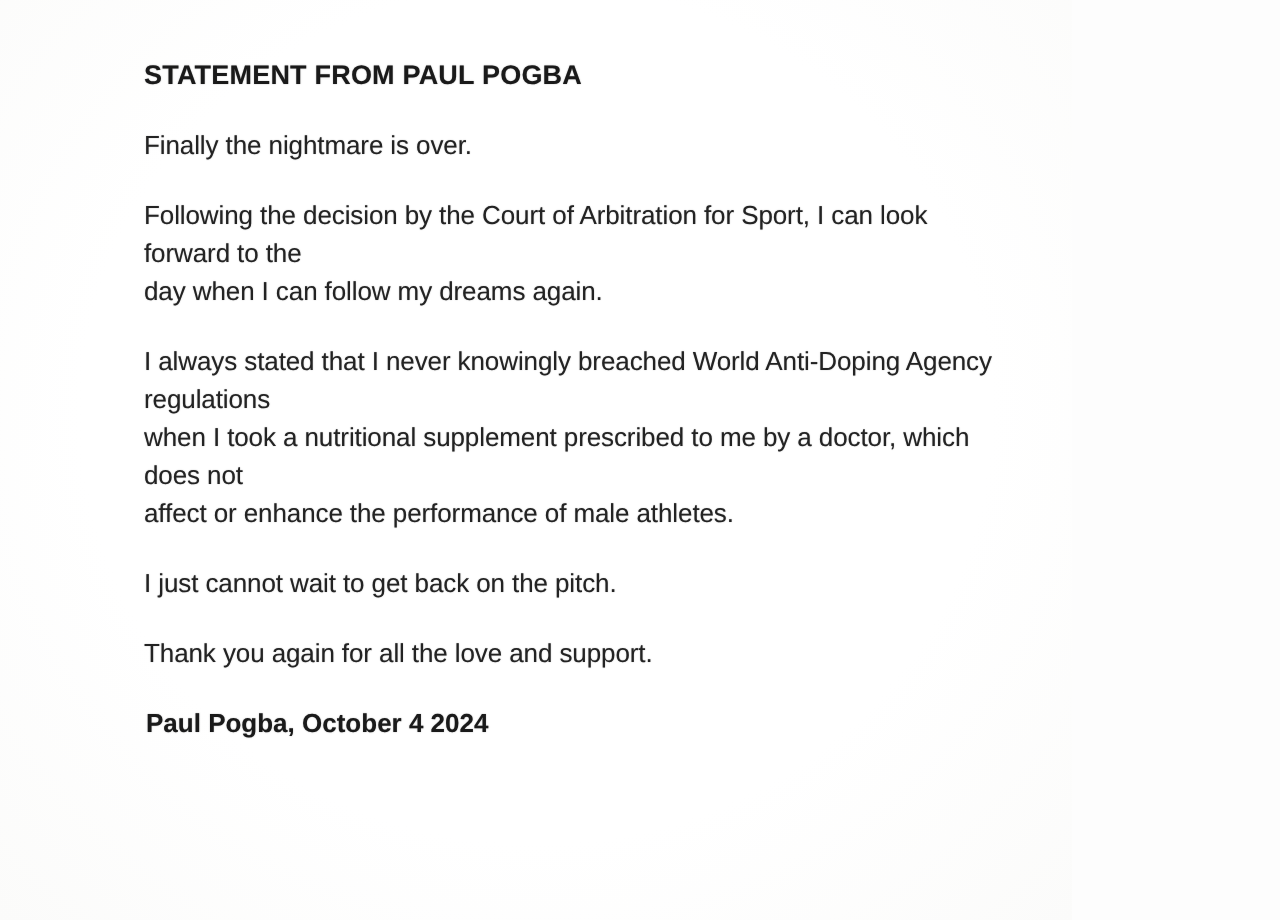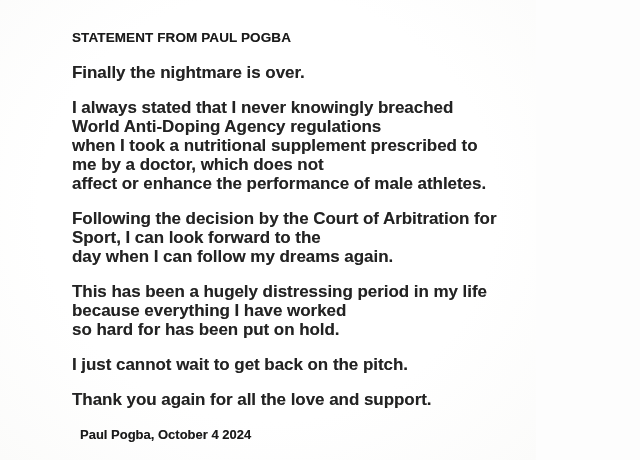--- a/index.html
+++ b/index.html
@@ -24,56 +24,54 @@
     margin: 0 0 16px 0;
     font-size: 13.5px;
     font-weight: 700;
     letter-spacing: 0.1px;
     line-height: 19px;
     color: #1a1a1a;
     text-shadow: 0 0 0.6px rgba(40,40,40,0.5);
   }
   .para {
     margin: 0 0 16px 0;
-    font-size: 17px;
-    font-weight: 700;
+    font-size: 13px;
+    font-weight: 400;
     letter-spacing: -0.05px;
     line-height: 19px;
     color: #232323;
     white-space: pre-line;
     text-shadow: 0 0 0.6px rgba(60,60,60,0.45);
   }
   .signature {
-    margin: 8px;
+    margin: 1px;
     font-size: 13px;
     font-weight: 700;
     letter-spacing: 0;
     line-height: 19px;
     color: #1a1a1a;
     white-space: pre-line;
     text-shadow: 0 0 0.6px rgba(40,40,40,0.5);
   }
 </style>
 </head>
 <body>
 
 <div class="page">
   <h1 class="title">STATEMENT FROM PAUL POGBA</h1>
 
   <p class="para">Finally the nightmare is over.</p>
 
+  <p class="para">Following the decision by the Court of Arbitration for Sport, I can look forward to the
+day when I can follow my dreams again.</p>
+
   <p class="para">I always stated that I never knowingly breached World Anti-Doping Agency regulations
 when I took a nutritional supplement prescribed to me by a doctor, which does not
 affect or enhance the performance of male athletes.</p>
 
-  <p class="para">Following the decision by the Court of Arbitration for Sport, I can look forward to the
-day when I can follow my dreams again.</p>
 
-
-  <p class="para">This has been a hugely distressing period in my life because everything I have worked
-so hard for has been put on hold.</p>
 
   <p class="para">I just cannot wait to get back on the pitch.</p>
 
   <p class="para">Thank you again for all the love and support.</p>
 
   <p class="signature">Paul Pogba, October 4 2024</p>
 </div>
 
 </body></html>

